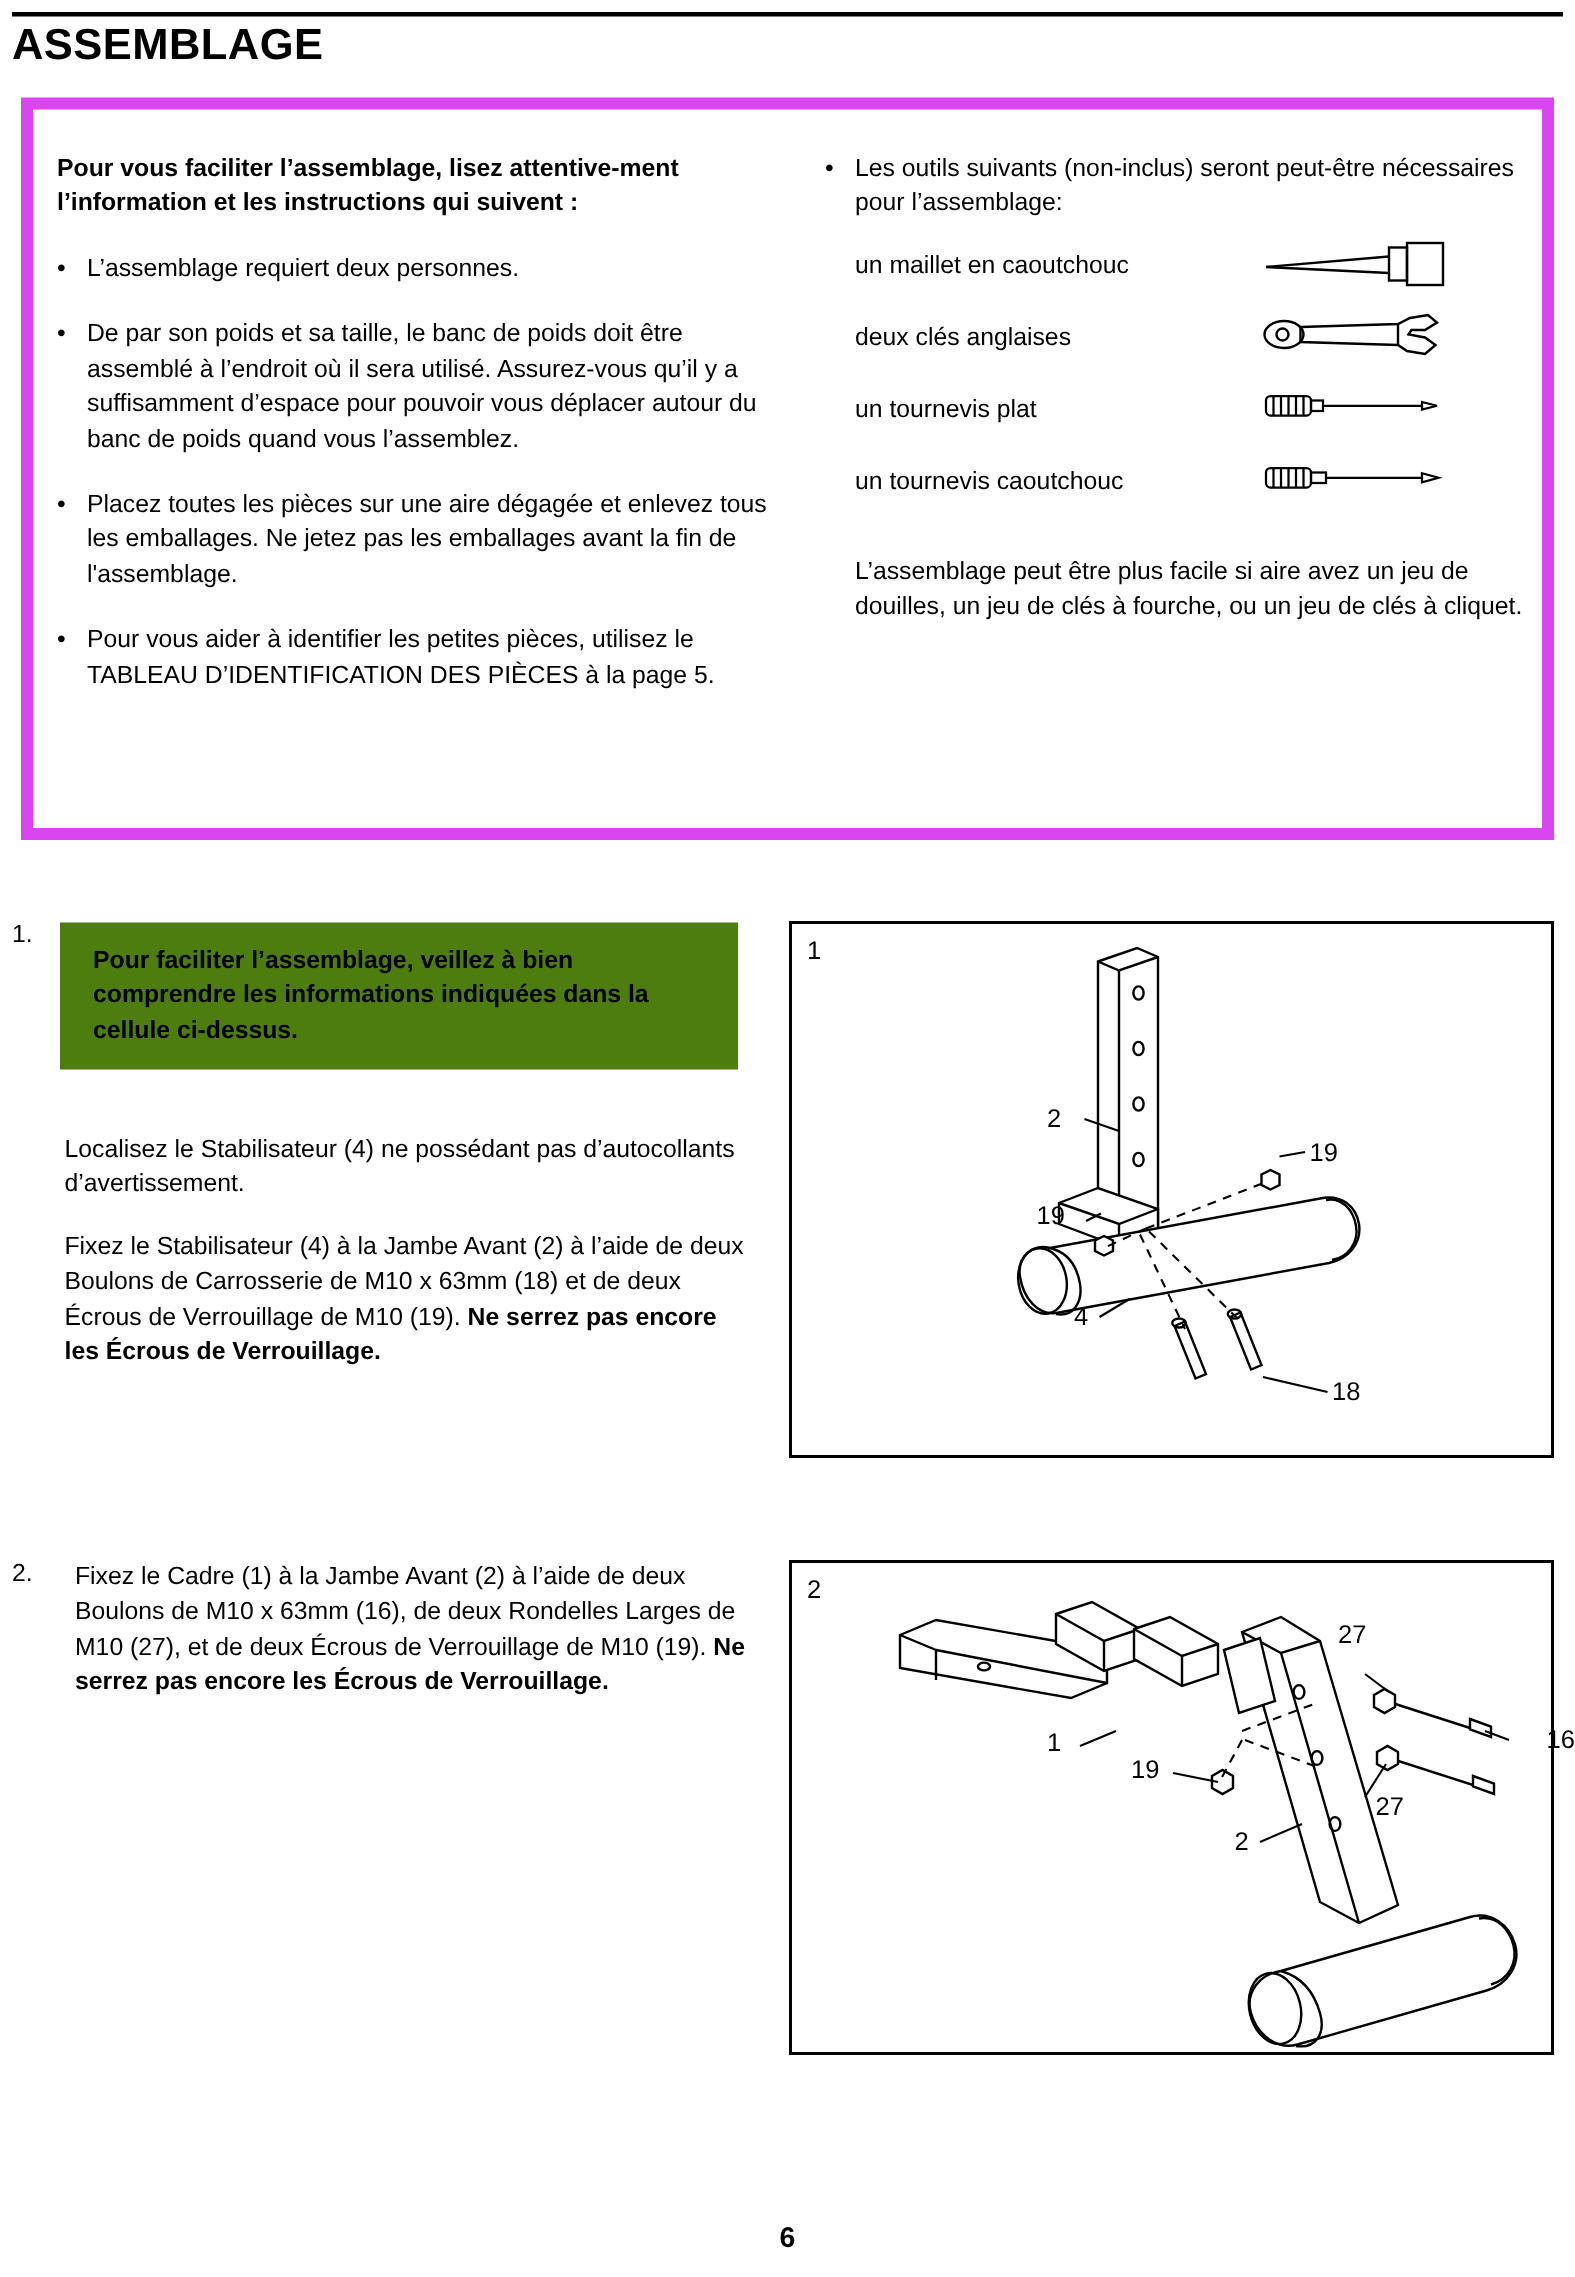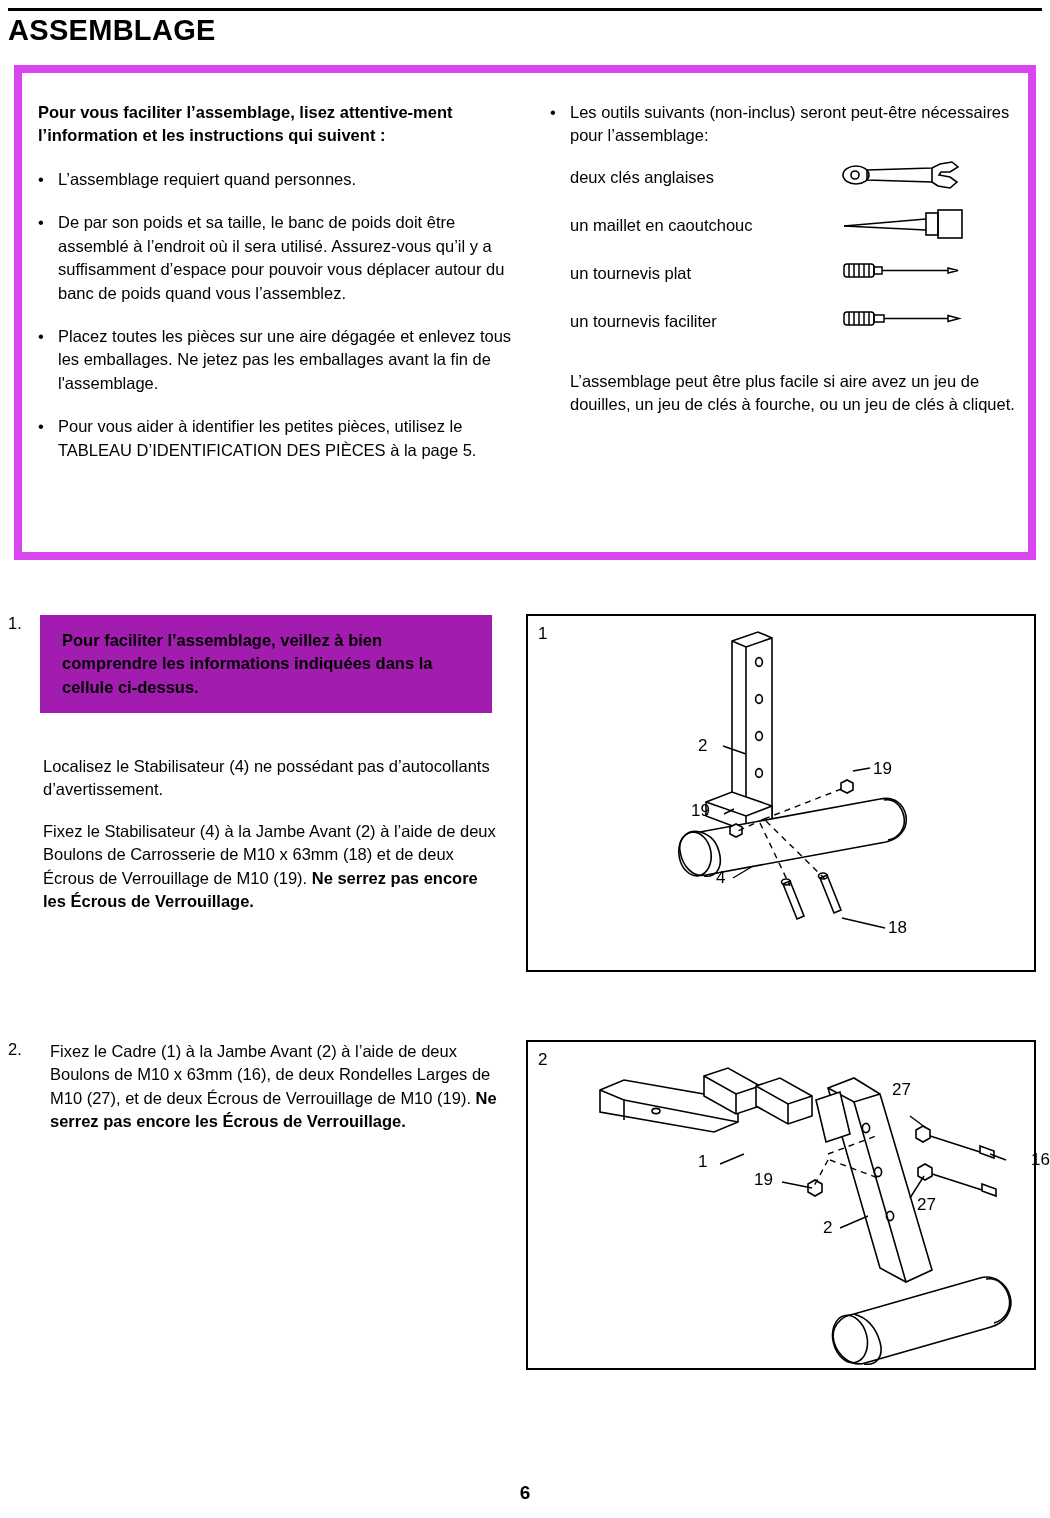--- a/index.html
+++ b/index.html
@@ -99,21 +99,21 @@
     line-height: 1.42;
   }
 
   
   .step-num {
     position: absolute;
     font-size: 16.5px;
   }
   .note-box {
     position: absolute;
-    background: #a21caf;
+    background: #4d7c0f;
     font-weight: bold;
     font-size: 16.5px;
     line-height: 1.42;
     padding: 14px 16px 14px 22px;
   }
   .step-text {
     position: absolute;
     font-size: 16.5px;
     line-height: 1.42;
   }
@@ -150,88 +150,88 @@
   <div class="top-rule"></div>
   <div class="page-title">ASSEMBLAGE</div>
 
   <div class="info-box">
 
     <div class="info-col-left">
       <div class="intro-bold">Pour vous faciliter l’assemblage, lisez attentive-ment l’information et les instructions qui suivent :</div>
 
       <div class="bullet-row">
         <div class="bullet-dot">•</div>
-        <div class="bullet-text">L’assemblage requiert quand personnes.</div>
+        <div class="bullet-text">L’assemblage requiert deux personnes.</div>
       </div>
       <div class="bullet-row">
         <div class="bullet-dot">•</div>
         <div class="bullet-text">De par son poids et sa taille, le banc de poids doit être assemblé à l’endroit où il sera utilisé. Assurez-vous qu’il y a suffisamment d’espace pour pouvoir vous déplacer autour du banc de poids quand vous l’assemblez.</div>
       </div>
       <div class="bullet-row">
         <div class="bullet-dot">•</div>
         <div class="bullet-text">Placez toutes les pièces sur une aire dégagée et enlevez tous les emballages. Ne jetez pas les emballages avant la fin de l'assemblage.</div>
       </div>
       <div class="bullet-row">
         <div class="bullet-dot">•</div>
         <div class="bullet-text">Pour vous aider à identifier les petites pièces, utilisez le TABLEAU D’IDENTIFICATION DES PIÈCES à la page 5.</div>
       </div>
     </div>
 
     <div class="info-col-right">
       <div class="tools-intro">
         <div class="bullet-dot">•</div>
         <div class="bullet-text">Les outils suivants (non-inclus) seront peut-être nécessaires pour l’assemblage:</div>
-      </div>
-
-      <div class="tool-line">
-        <span class="tool-label">deux clés anglaises</span>
-        <span class="tool-icon">
-          <svg width="125" height="34" viewBox="0 0 125 34">
-            <g fill="none" stroke="#000" stroke-width="1.6">
-              <ellipse cx="16" cy="17" rx="13" ry="9"></ellipse>
-              <circle cx="15" cy="17" r="4"></circle>
-              <path d="M27 12 L92 10 L100 6 L112 4 L118 9 L110 14 L101 14 L99 17 L110 19 L117 24 L110 30 L98 28 L92 24 L27 22 Z"></path>
-              <path d="M92 10 L92 24"></path>
-            </g>
-          </svg>
-        </span>
       </div>
 
       <div class="tool-line">
         <span class="tool-label">un maillet en caoutchouc</span>
         <span class="tool-icon">
           <svg width="125" height="34" viewBox="0 0 125 34">
             <g fill="none" stroke="#000" stroke-width="1.6">
               <path d="M4 20 L86 13"></path>
               <path d="M4 20 L86 24"></path>
               <path d="M4 20 L4 20"></path>
               <rect x="86" y="7" width="12" height="22"></rect>
               <rect x="98" y="4" width="24" height="28"></rect>
             </g>
           </svg>
         </span>
       </div>
 
       <div class="tool-line">
+        <span class="tool-label">deux clés anglaises</span>
+        <span class="tool-icon">
+          <svg width="125" height="34" viewBox="0 0 125 34">
+            <g fill="none" stroke="#000" stroke-width="1.6">
+              <ellipse cx="16" cy="17" rx="13" ry="9"></ellipse>
+              <circle cx="15" cy="17" r="4"></circle>
+              <path d="M27 12 L92 10 L100 6 L112 4 L118 9 L110 14 L101 14 L99 17 L110 19 L117 24 L110 30 L98 28 L92 24 L27 22 Z"></path>
+              <path d="M92 10 L92 24"></path>
+            </g>
+          </svg>
+        </span>
+      </div>
+
+      <div class="tool-line">
         <span class="tool-label">un tournevis plat</span>
         <span class="tool-icon">
           <svg width="125" height="34" viewBox="0 0 125 34">
             <g fill="none" stroke="#000" stroke-width="1.5">
               <rect x="4" y="10" width="30" height="13" rx="3"></rect>
               <path d="M9 10 L9 23 M14 10 L14 23 M19 10 L19 23 M24 10 L24 23 M29 10 L29 23"></path>
               <rect x="34" y="13" width="8" height="7"></rect>
               <path d="M42 16.5 L108 16.5"></path>
               <path d="M108 14 L118 16.5 L108 19 Z"></path>
             </g>
           </svg>
         </span>
       </div>
 
       <div class="tool-line">
-        <span class="tool-label">un tournevis faciliter</span>
+        <span class="tool-label">un tournevis caoutchouc</span>
         <span class="tool-icon">
           <svg width="125" height="34" viewBox="0 0 125 34">
             <g fill="none" stroke="#000" stroke-width="1.5">
               <rect x="4" y="10" width="30" height="13" rx="3"></rect>
               <path d="M9 10 L9 23 M14 10 L14 23 M19 10 L19 23 M24 10 L24 23 M29 10 L29 23"></path>
               <rect x="34" y="13" width="10" height="7"></rect>
               <path d="M44 16.5 L108 16.5"></path>
               <path d="M108 13.5 L119 16.5 L108 19.5 Z"></path>
             </g>
           </svg>

